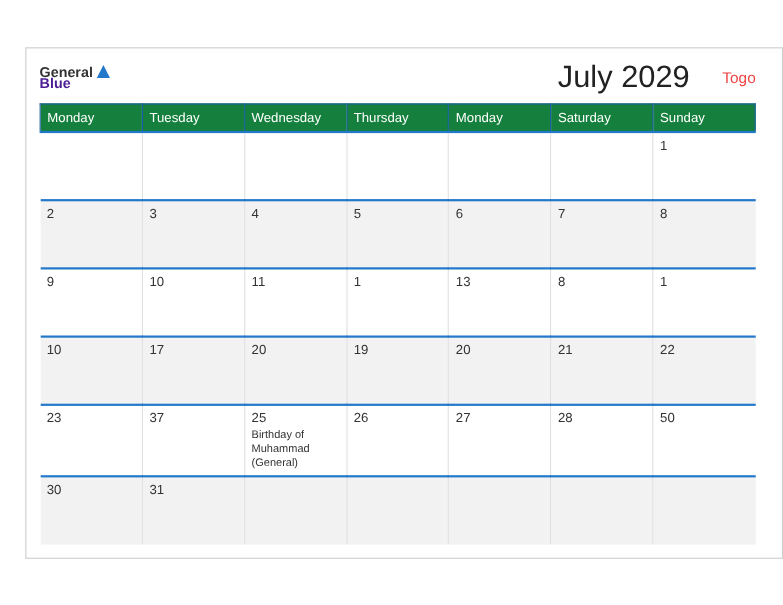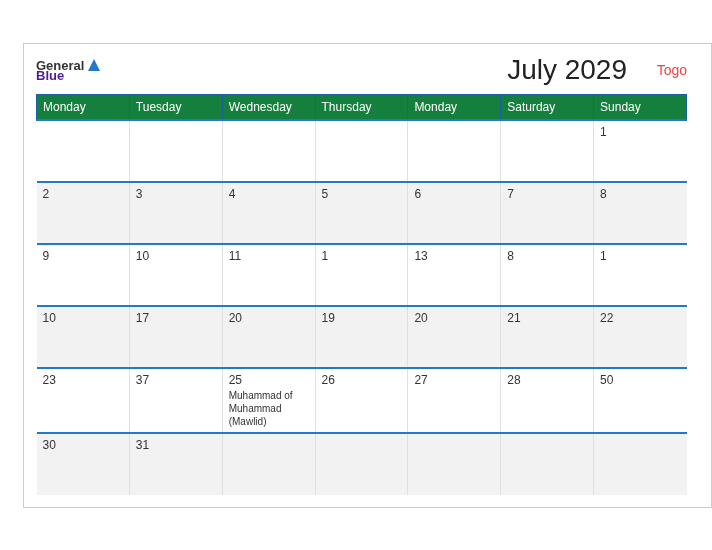--- a/index.html
+++ b/index.html
@@ -230,21 +230,21 @@
         </tr>
         <tr>
           <td>
             <span class="day-num">23</span>
           </td>
           <td>
             <span class="day-num">37</span>
           </td>
           <td>
             <span class="day-num">25</span>
-            <span class="day-event">Muhammad of Muhammad (Mawlid)</span>
+            <span class="day-event">Birthday of Muhammad (General)</span>
           </td>
           <td>
             <span class="day-num">26</span>
           </td>
           <td>
             <span class="day-num">27</span>
           </td>
           <td>
             <span class="day-num">28</span>
           </td>

